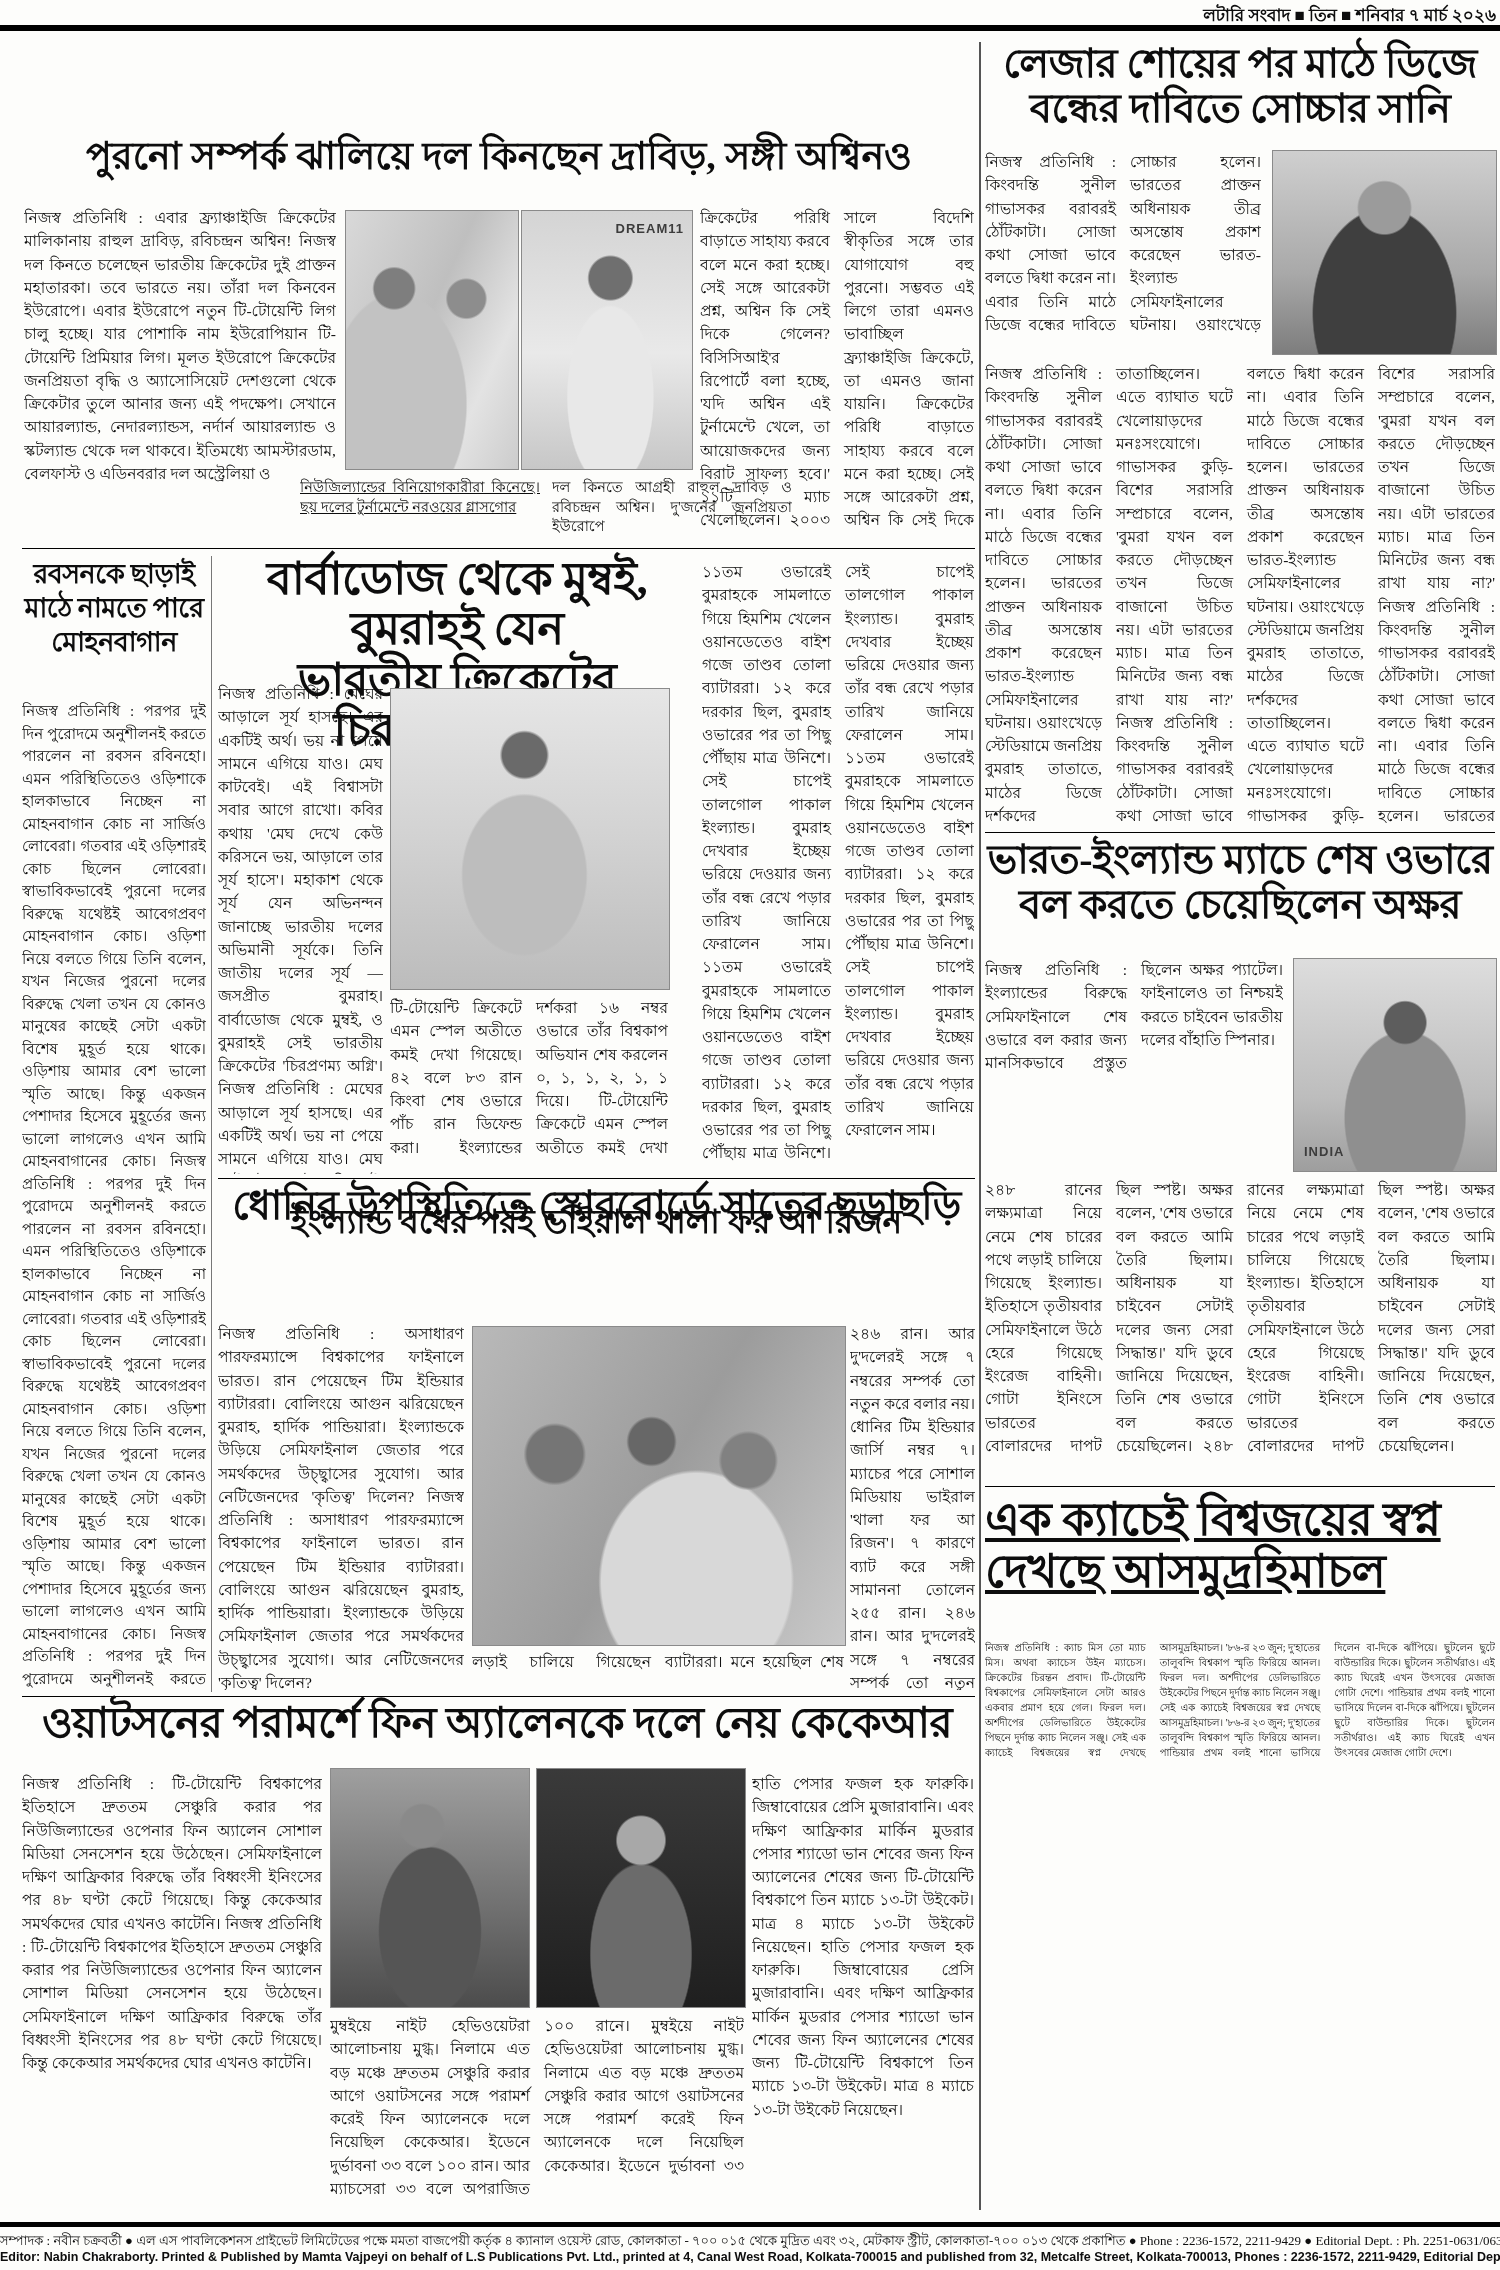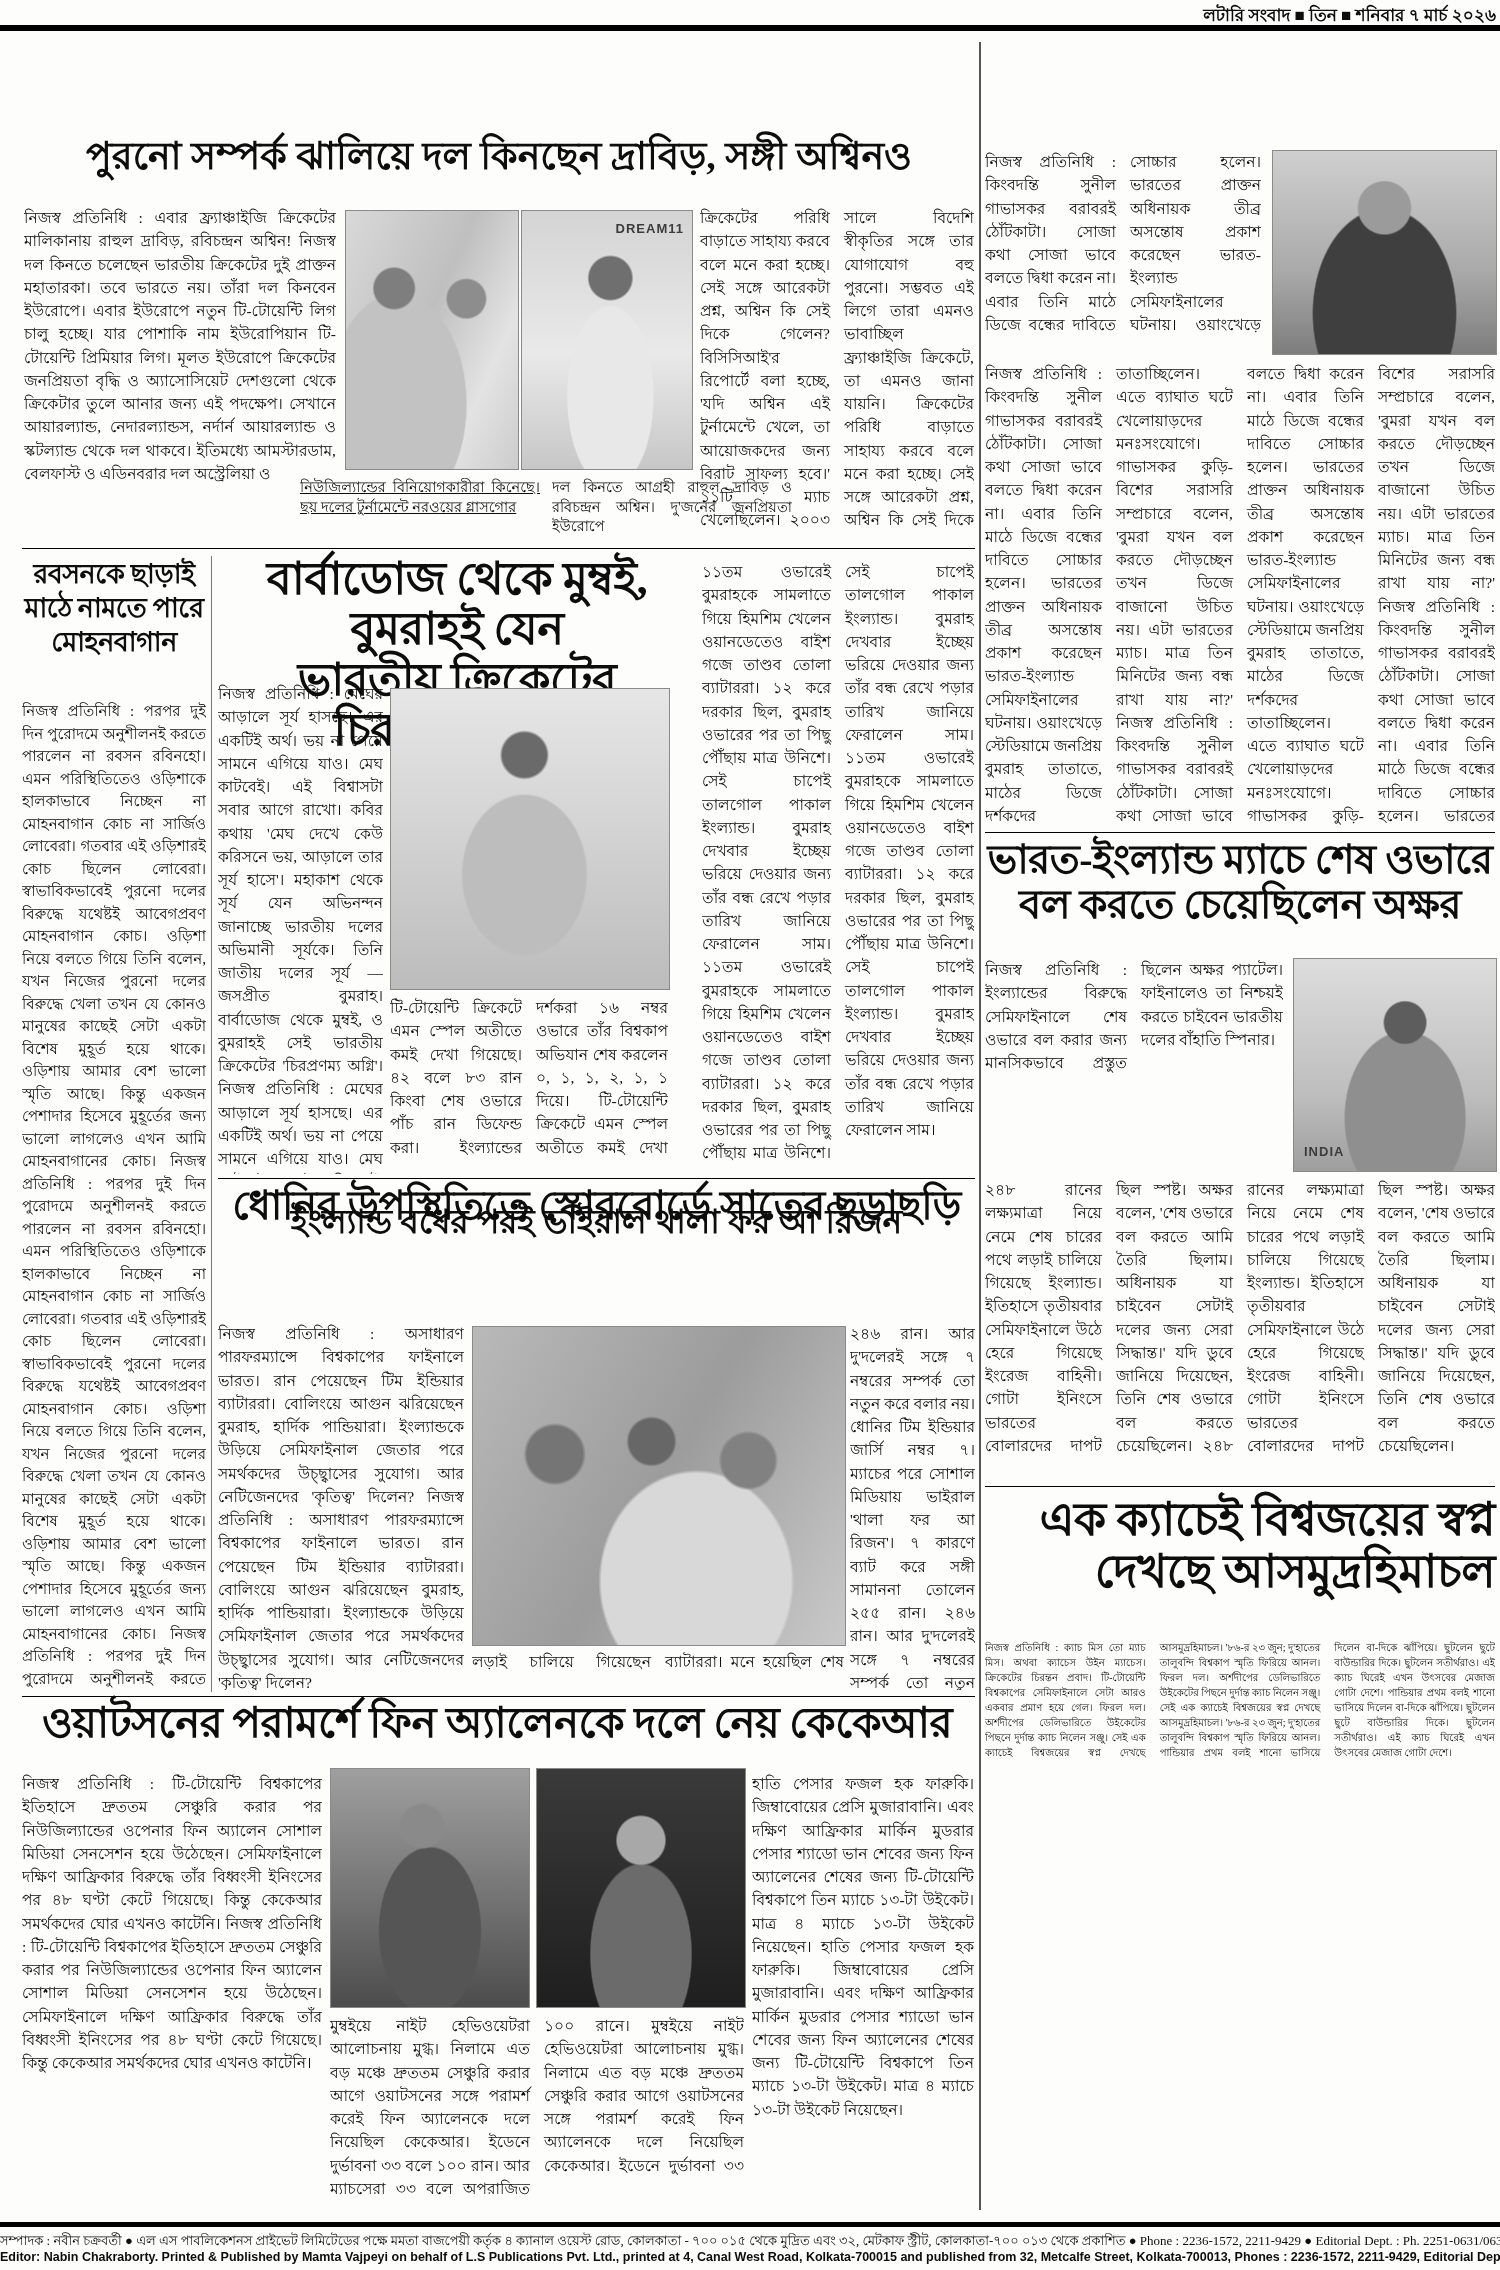--- a/index.html
+++ b/index.html
@@ -81,20 +81,24 @@
     <span class="ph-label" style="right:8px;top:10px;">DREAM11</span>
   </div>
 
   <div class="abs cap" style="left:300px;top:478px;width:240px;height:62px;text-decoration:underline;">নিউজিল্যান্ডের বিনিয়োগকারীরা কিনেছে। ছয় দলের টুর্নামেন্টে নরওয়ের গ্লাসগোর</div>
   <div class="abs cap" style="left:552px;top:478px;width:240px;height:62px;">দল কিনতে আগ্রহী রাহুল দ্রাবিড় ও রবিচন্দ্রন অশ্বিন। দু'জনের জনপ্রিয়তা ইউরোপে</div>
 
   <div class="abs bt cols2" style="left:700px;top:206px;width:274px;height:334px;">ক্রিকেটের পরিধি বাড়াতে সাহায্য করবে বলে মনে করা হচ্ছে। সেই সঙ্গে আরেকটা প্রশ্ন, অশ্বিন কি সেই দিকে গেলেন? বিসিসিআই'র রিপোর্টে বলা হচ্ছে, 'যদি অশ্বিন এই টুর্নামেন্টে খেলে, তা আয়োজকদের জন্য বিরাট সাফল্য হবে।' ১১টি ম্যাচ খেলেছিলেন। ২০০৩ সালে বিদেশি স্বীকৃতির সঙ্গে তার যোগাযোগ বহু পুরনো। সম্ভবত এই লিগে তারা এমনও ভাবাচ্ছিল ফ্র্যাঞ্চাইজি ক্রিকেটে, তা এমনও জানা যায়নি। ক্রিকেটের পরিধি বাড়াতে সাহায্য করবে বলে মনে করা হচ্ছে। সেই সঙ্গে আরেকটা প্রশ্ন, অশ্বিন কি সেই দিকে গেলেন? বিসিসিআই'র রিপোর্টে বলা হচ্ছে, 'যদি অশ্বিন এই টুর্নামেন্টে খেলে, তা আয়োজকদের জন্য বিরাট সাফল্য হবে।' ১১টি ম্যাচ খেলেছিলেন। ২০০৩ সালে বিদেশি স্বীকৃতির সঙ্গে তার যোগাযোগ বহু পুরনো। সম্ভবত এই লিগে তারা এমনও ভাবাচ্ছিল ফ্র্যাঞ্চাইজি ক্রিকেটে, তা এমনও জানা যায়নি।</div>
 
   <div class="rule-h" style="left:22px;top:548px;width:953px;height:1px;"></div>
 
+  <div class="abs hl hl-md" style="left:985px;top:42px;width:510px;text-align:center;">
+    <div>লেজার শোয়ের পর মাঠে ডিজে</div>
+    <div>বন্ধের দাবিতে সোচ্চার সানি</div>
+  </div>
   <div class="photo p-gavaskar" style="left:1272px;top:150px;width:223px;height:203px;"></div>
   <div class="abs bt cols2" style="left:985px;top:150px;width:276px;height:206px;">নিজস্ব প্রতিনিধি : কিংবদন্তি সুনীল গাভাসকর বরাবরই ঠোঁটকাটা। সোজা কথা সোজা ভাবে বলতে দ্বিধা করেন না। এবার তিনি মাঠে ডিজে বন্ধের দাবিতে সোচ্চার হলেন। ভারতের প্রাক্তন অধিনায়ক তীব্র অসন্তোষ প্রকাশ করেছেন ভারত-ইংল্যান্ড সেমিফাইনালের ঘটনায়। ওয়াংখেড়ে স্টেডিয়ামে জনপ্রিয় বুমরাহ তাতাতে, মাঠের ডিজে দর্শকদের তাতাচ্ছিলেন। এতে ব্যাঘাত ঘটে খেলোয়াড়দের মনঃসংযোগে। গাভাসকর কুড়ি-বিশের সরাসরি সম্প্রচারে বলেন, 'বুমরা যখন বল করতে দৌড়চ্ছেন তখন ডিজে বাজানো উচিত নয়। এটা ভারতের ম্যাচ। মাত্র তিন মিনিটের জন্য বন্ধ রাখা যায় না?'</div>
   <div class="abs bt cols4" style="left:985px;top:362px;width:510px;height:466px;">নিজস্ব প্রতিনিধি : কিংবদন্তি সুনীল গাভাসকর বরাবরই ঠোঁটকাটা। সোজা কথা সোজা ভাবে বলতে দ্বিধা করেন না। এবার তিনি মাঠে ডিজে বন্ধের দাবিতে সোচ্চার হলেন। ভারতের প্রাক্তন অধিনায়ক তীব্র অসন্তোষ প্রকাশ করেছেন ভারত-ইংল্যান্ড সেমিফাইনালের ঘটনায়। ওয়াংখেড়ে স্টেডিয়ামে জনপ্রিয় বুমরাহ তাতাতে, মাঠের ডিজে দর্শকদের তাতাচ্ছিলেন। এতে ব্যাঘাত ঘটে খেলোয়াড়দের মনঃসংযোগে। গাভাসকর কুড়ি-বিশের সরাসরি সম্প্রচারে বলেন, 'বুমরা যখন বল করতে দৌড়চ্ছেন তখন ডিজে বাজানো উচিত নয়। এটা ভারতের ম্যাচ। মাত্র তিন মিনিটের জন্য বন্ধ রাখা যায় না?' নিজস্ব প্রতিনিধি : কিংবদন্তি সুনীল গাভাসকর বরাবরই ঠোঁটকাটা। সোজা কথা সোজা ভাবে বলতে দ্বিধা করেন না। এবার তিনি মাঠে ডিজে বন্ধের দাবিতে সোচ্চার হলেন। ভারতের প্রাক্তন অধিনায়ক তীব্র অসন্তোষ প্রকাশ করেছেন ভারত-ইংল্যান্ড সেমিফাইনালের ঘটনায়। ওয়াংখেড়ে স্টেডিয়ামে জনপ্রিয় বুমরাহ তাতাতে, মাঠের ডিজে দর্শকদের তাতাচ্ছিলেন। এতে ব্যাঘাত ঘটে খেলোয়াড়দের মনঃসংযোগে। গাভাসকর কুড়ি-বিশের সরাসরি সম্প্রচারে বলেন, 'বুমরা যখন বল করতে দৌড়চ্ছেন তখন ডিজে বাজানো উচিত নয়। এটা ভারতের ম্যাচ। মাত্র তিন মিনিটের জন্য বন্ধ রাখা যায় না?' নিজস্ব প্রতিনিধি : কিংবদন্তি সুনীল গাভাসকর বরাবরই ঠোঁটকাটা। সোজা কথা সোজা ভাবে বলতে দ্বিধা করেন না। এবার তিনি মাঠে ডিজে বন্ধের দাবিতে সোচ্চার হলেন। ভারতের প্রাক্তন অধিনায়ক তীব্র অসন্তোষ প্রকাশ করেছেন ভারত-ইংল্যান্ড সেমিফাইনালের ঘটনায়। ওয়াংখেড়ে স্টেডিয়ামে জনপ্রিয় বুমরাহ তাতাতে, মাঠের ডিজে দর্শকদের তাতাচ্ছিলেন। এতে ব্যাঘাত ঘটে খেলোয়াড়দের মনঃসংযোগে। গাভাসকর কুড়ি-বিশের সরাসরি সম্প্রচারে বলেন, 'বুমরা যখন বল করতে দৌড়চ্ছেন তখন ডিজে বাজানো উচিত নয়। এটা ভারতের ম্যাচ। মাত্র তিন মিনিটের জন্য বন্ধ রাখা যায় না?'</div>
   <div class="rule-h" style="left:985px;top:832px;width:510px;height:1px;"></div>
 
   <div class="abs hl hl-sm" style="left:22px;top:558px;width:184px;text-align:center;line-height:1.25;">রবসনকে ছাড়াই মাঠে নামতে পারে মোহনবাগান</div>
   <div class="abs bt" style="left:22px;top:700px;width:184px;height:990px;font-size:15px;">নিজস্ব প্রতিনিধি : পরপর দুই দিন পুরোদমে অনুশীলনই করতে পারলেন না রবসন রবিনহো। এমন পরিস্থিতিতেও ওড়িশাকে হালকাভাবে নিচ্ছেন না মোহনবাগান কোচ না সার্জিও লোবেরা। গতবার এই ওড়িশারই কোচ ছিলেন লোবেরা। স্বাভাবিকভাবেই পুরনো দলের বিরুদ্ধে যথেষ্টই আবেগপ্রবণ মোহনবাগান কোচ। ওড়িশা নিয়ে বলতে গিয়ে তিনি বলেন, যখন নিজের পুরনো দলের বিরুদ্ধে খেলা তখন যে কোনও মানুষের কাছেই সেটা একটা বিশেষ মুহূর্ত হয়ে থাকে। ওড়িশায় আমার বেশ ভালো স্মৃতি আছে। কিন্তু একজন পেশাদার হিসেবে মুহূর্তের জন্য ভালো লাগলেও এখন আমি মোহনবাগানের কোচ। নিজস্ব প্রতিনিধি : পরপর দুই দিন পুরোদমে অনুশীলনই করতে পারলেন না রবসন রবিনহো। এমন পরিস্থিতিতেও ওড়িশাকে হালকাভাবে নিচ্ছেন না মোহনবাগান কোচ না সার্জিও লোবেরা। গতবার এই ওড়িশারই কোচ ছিলেন লোবেরা। স্বাভাবিকভাবেই পুরনো দলের বিরুদ্ধে যথেষ্টই আবেগপ্রবণ মোহনবাগান কোচ। ওড়িশা নিয়ে বলতে গিয়ে তিনি বলেন, যখন নিজের পুরনো দলের বিরুদ্ধে খেলা তখন যে কোনও মানুষের কাছেই সেটা একটা বিশেষ মুহূর্ত হয়ে থাকে। ওড়িশায় আমার বেশ ভালো স্মৃতি আছে। কিন্তু একজন পেশাদার হিসেবে মুহূর্তের জন্য ভালো লাগলেও এখন আমি মোহনবাগানের কোচ। নিজস্ব প্রতিনিধি : পরপর দুই দিন পুরোদমে অনুশীলনই করতে পারলেন না রবসন রবিনহো। এমন পরিস্থিতিতেও ওড়িশাকে হালকাভাবে নিচ্ছেন না মোহনবাগান কোচ না সার্জিও লোবেরা। গতবার এই ওড়িশারই কোচ ছিলেন লোবেরা। স্বাভাবিকভাবেই পুরনো দলের বিরুদ্ধে যথেষ্টই আবেগপ্রবণ মোহনবাগান কোচ। ওড়িশা নিয়ে বলতে গিয়ে তিনি বলেন, যখন নিজের পুরনো দলের বিরুদ্ধে খেলা তখন যে কোনও মানুষের কাছেই সেটা একটা বিশেষ মুহূর্ত হয়ে থাকে। ওড়িশায় আমার বেশ ভালো স্মৃতি আছে। কিন্তু একজন পেশাদার হিসেবে মুহূর্তের জন্য ভালো লাগলেও এখন আমি মোহনবাগানের কোচ।</div>
   <div class="rule-v" style="left:211px;top:556px;width:1px;height:1136px;background:#777;"></div>
 
   <div class="abs hl" style="left:218px;top:554px;width:478px;text-align:center;font-size:45px;">
@@ -118,21 +122,21 @@
     <div>ভারত-ইংল্যান্ড ম্যাচে শেষ ওভারে</div>
     <div>বল করতে চেয়েছিলেন অক্ষর</div>
   </div>
   <div class="abs bt cols2" style="left:985px;top:958px;width:298px;height:212px;">নিজস্ব প্রতিনিধি : ইংল্যান্ডের বিরুদ্ধে সেমিফাইনালে শেষ ওভারে বল করার জন্য মানসিকভাবে প্রস্তুত ছিলেন অক্ষর প্যাটেল। ফাইনালেও তা নিশ্চয়ই করতে চাইবেন ভারতীয় দলের বাঁহাতি স্পিনার।</div>
   <div class="photo p-axar" style="left:1293px;top:958px;width:202px;height:212px;">
     <span class="ph-label" style="left:10px;bottom:12px;">INDIA</span>
   </div>
   <div class="abs bt cols4" style="left:985px;top:1178px;width:510px;height:300px;">২৪৮ রানের লক্ষ্যমাত্রা নিয়ে নেমে শেষ চারের পথে লড়াই চালিয়ে গিয়েছে ইংল্যান্ড। ইতিহাসে তৃতীয়বার সেমিফাইনালে উঠে হেরে গিয়েছে ইংরেজ বাহিনী। গোটা ইনিংসে ভারতের বোলারদের দাপট ছিল স্পষ্ট। অক্ষর বলেন, 'শেষ ওভারে বল করতে আমি তৈরি ছিলাম। অধিনায়ক যা চাইবেন সেটাই দলের জন্য সেরা সিদ্ধান্ত।' যদি ডুবে জানিয়ে দিয়েছেন, তিনি শেষ ওভারে বল করতে চেয়েছিলেন। ২৪৮ রানের লক্ষ্যমাত্রা নিয়ে নেমে শেষ চারের পথে লড়াই চালিয়ে গিয়েছে ইংল্যান্ড। ইতিহাসে তৃতীয়বার সেমিফাইনালে উঠে হেরে গিয়েছে ইংরেজ বাহিনী। গোটা ইনিংসে ভারতের বোলারদের দাপট ছিল স্পষ্ট। অক্ষর বলেন, 'শেষ ওভারে বল করতে আমি তৈরি ছিলাম। অধিনায়ক যা চাইবেন সেটাই দলের জন্য সেরা সিদ্ধান্ত।' যদি ডুবে জানিয়ে দিয়েছেন, তিনি শেষ ওভারে বল করতে চেয়েছিলেন।</div>
   <div class="rule-h" style="left:985px;top:1486px;width:510px;height:1px;"></div>
 
-  <div class="abs hl" style="left:985px;top:1494px;width:510px;text-align:right;font-size:46px;">
+  <div class="abs hl" style="left:985px;top:1494px;width:510px;text-align:left;font-size:46px;text-decoration:underline;">
     <div>এক ক্যাচেই বিশ্বজয়ের স্বপ্ন</div>
     <div>দেখছে আসমুদ্রহিমাচল</div>
   </div>
   <div class="abs bt cols3" style="left:985px;top:1640px;width:510px;height:562px;font-size:10px;">
     <span>নিজস্ব প্রতিনিধি : ক্যাচ মিস তো ম্যাচ মিস। অথবা ক্যাচেস উইন ম্যাচেস। ক্রিকেটের চিরন্তন প্রবাদ। টি-টোয়েন্টি বিশ্বকাপের সেমিফাইনালে সেটা আরও একবার প্রমাণ হয়ে গেল।</span>
     <span>ফিরল দল। অর্শদীপের ডেলিভারিতে উইকেটের পিছনে দুর্দান্ত ক্যাচ নিলেন সঞ্জু। সেই এক ক্যাচেই বিশ্বজয়ের স্বপ্ন দেখছে আসমুদ্রহিমাচল। '৮৬-র ২৩ জুন; দু'হাতের তালুবন্দি বিশ্বকাপ স্মৃতি ফিরিয়ে আনল। ফিরল দল। অর্শদীপের ডেলিভারিতে উইকেটের পিছনে দুর্দান্ত ক্যাচ নিলেন সঞ্জু। সেই এক ক্যাচেই বিশ্বজয়ের স্বপ্ন দেখছে আসমুদ্রহিমাচল। '৮৬-র ২৩ জুন; দু'হাতের তালুবন্দি বিশ্বকাপ স্মৃতি ফিরিয়ে আনল।</span>
     <span>পান্ডিয়ার প্রথম বলই শানো ভাসিয়ে দিলেন বা-দিকে ঝাঁপিয়ে। ছুটলেন ছুটে বাউন্ডারির দিকে। ছুটলেন সতীর্থরাও। এই ক্যাচ ঘিরেই এখন উৎসবের মেজাজ গোটা দেশে। পান্ডিয়ার প্রথম বলই শানো ভাসিয়ে দিলেন বা-দিকে ঝাঁপিয়ে। ছুটলেন ছুটে বাউন্ডারির দিকে। ছুটলেন সতীর্থরাও। এই ক্যাচ ঘিরেই এখন উৎসবের মেজাজ গোটা দেশে।</span>
   </div>
 
   <div class="rule-h" style="left:22px;top:1696px;width:953px;height:1px;"></div>

